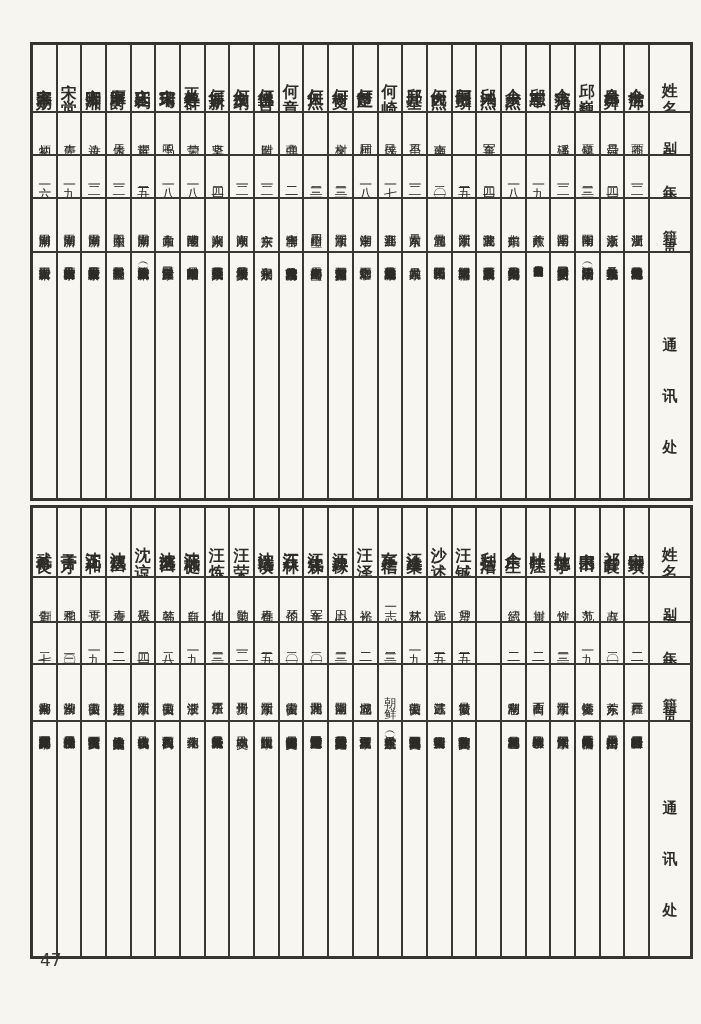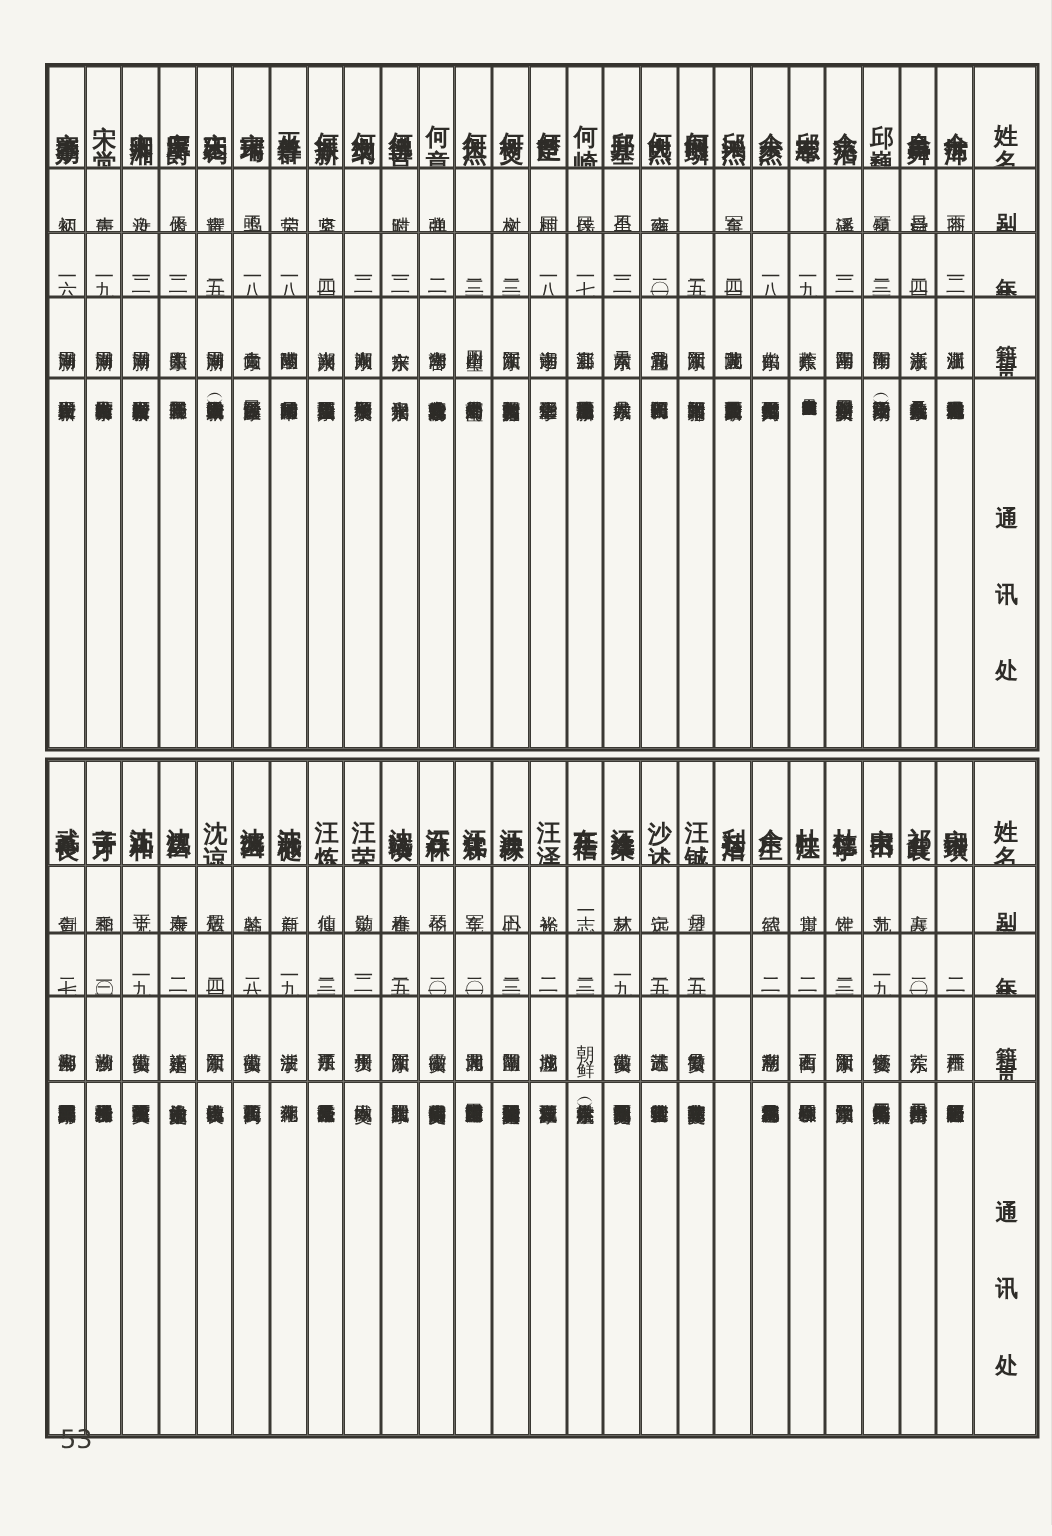--- a/index.html
+++ b/index.html
@@ -822,14 +822,14 @@
       <div class="c cell-address" style="grid-area: 5 / 24;">
         <span class="v">英山西河石头嘴后沈节义堂</span>
       </div>
       <div class="c cell-address" style="grid-area: 5 / 25;">
         <span class="v">长沙株州瑞生祥号转平上书屋</span>
       </div>
       <div class="c cell-address" style="grid-area: 5 / 26;">
         <span class="v">郴县五里牌邮局转武家湾将军第</span>
       </div>
     </div>
-  <div class="pageno">53</div>
+  <div class="pageno">47</div>
 </div>
 
 </body></html>

